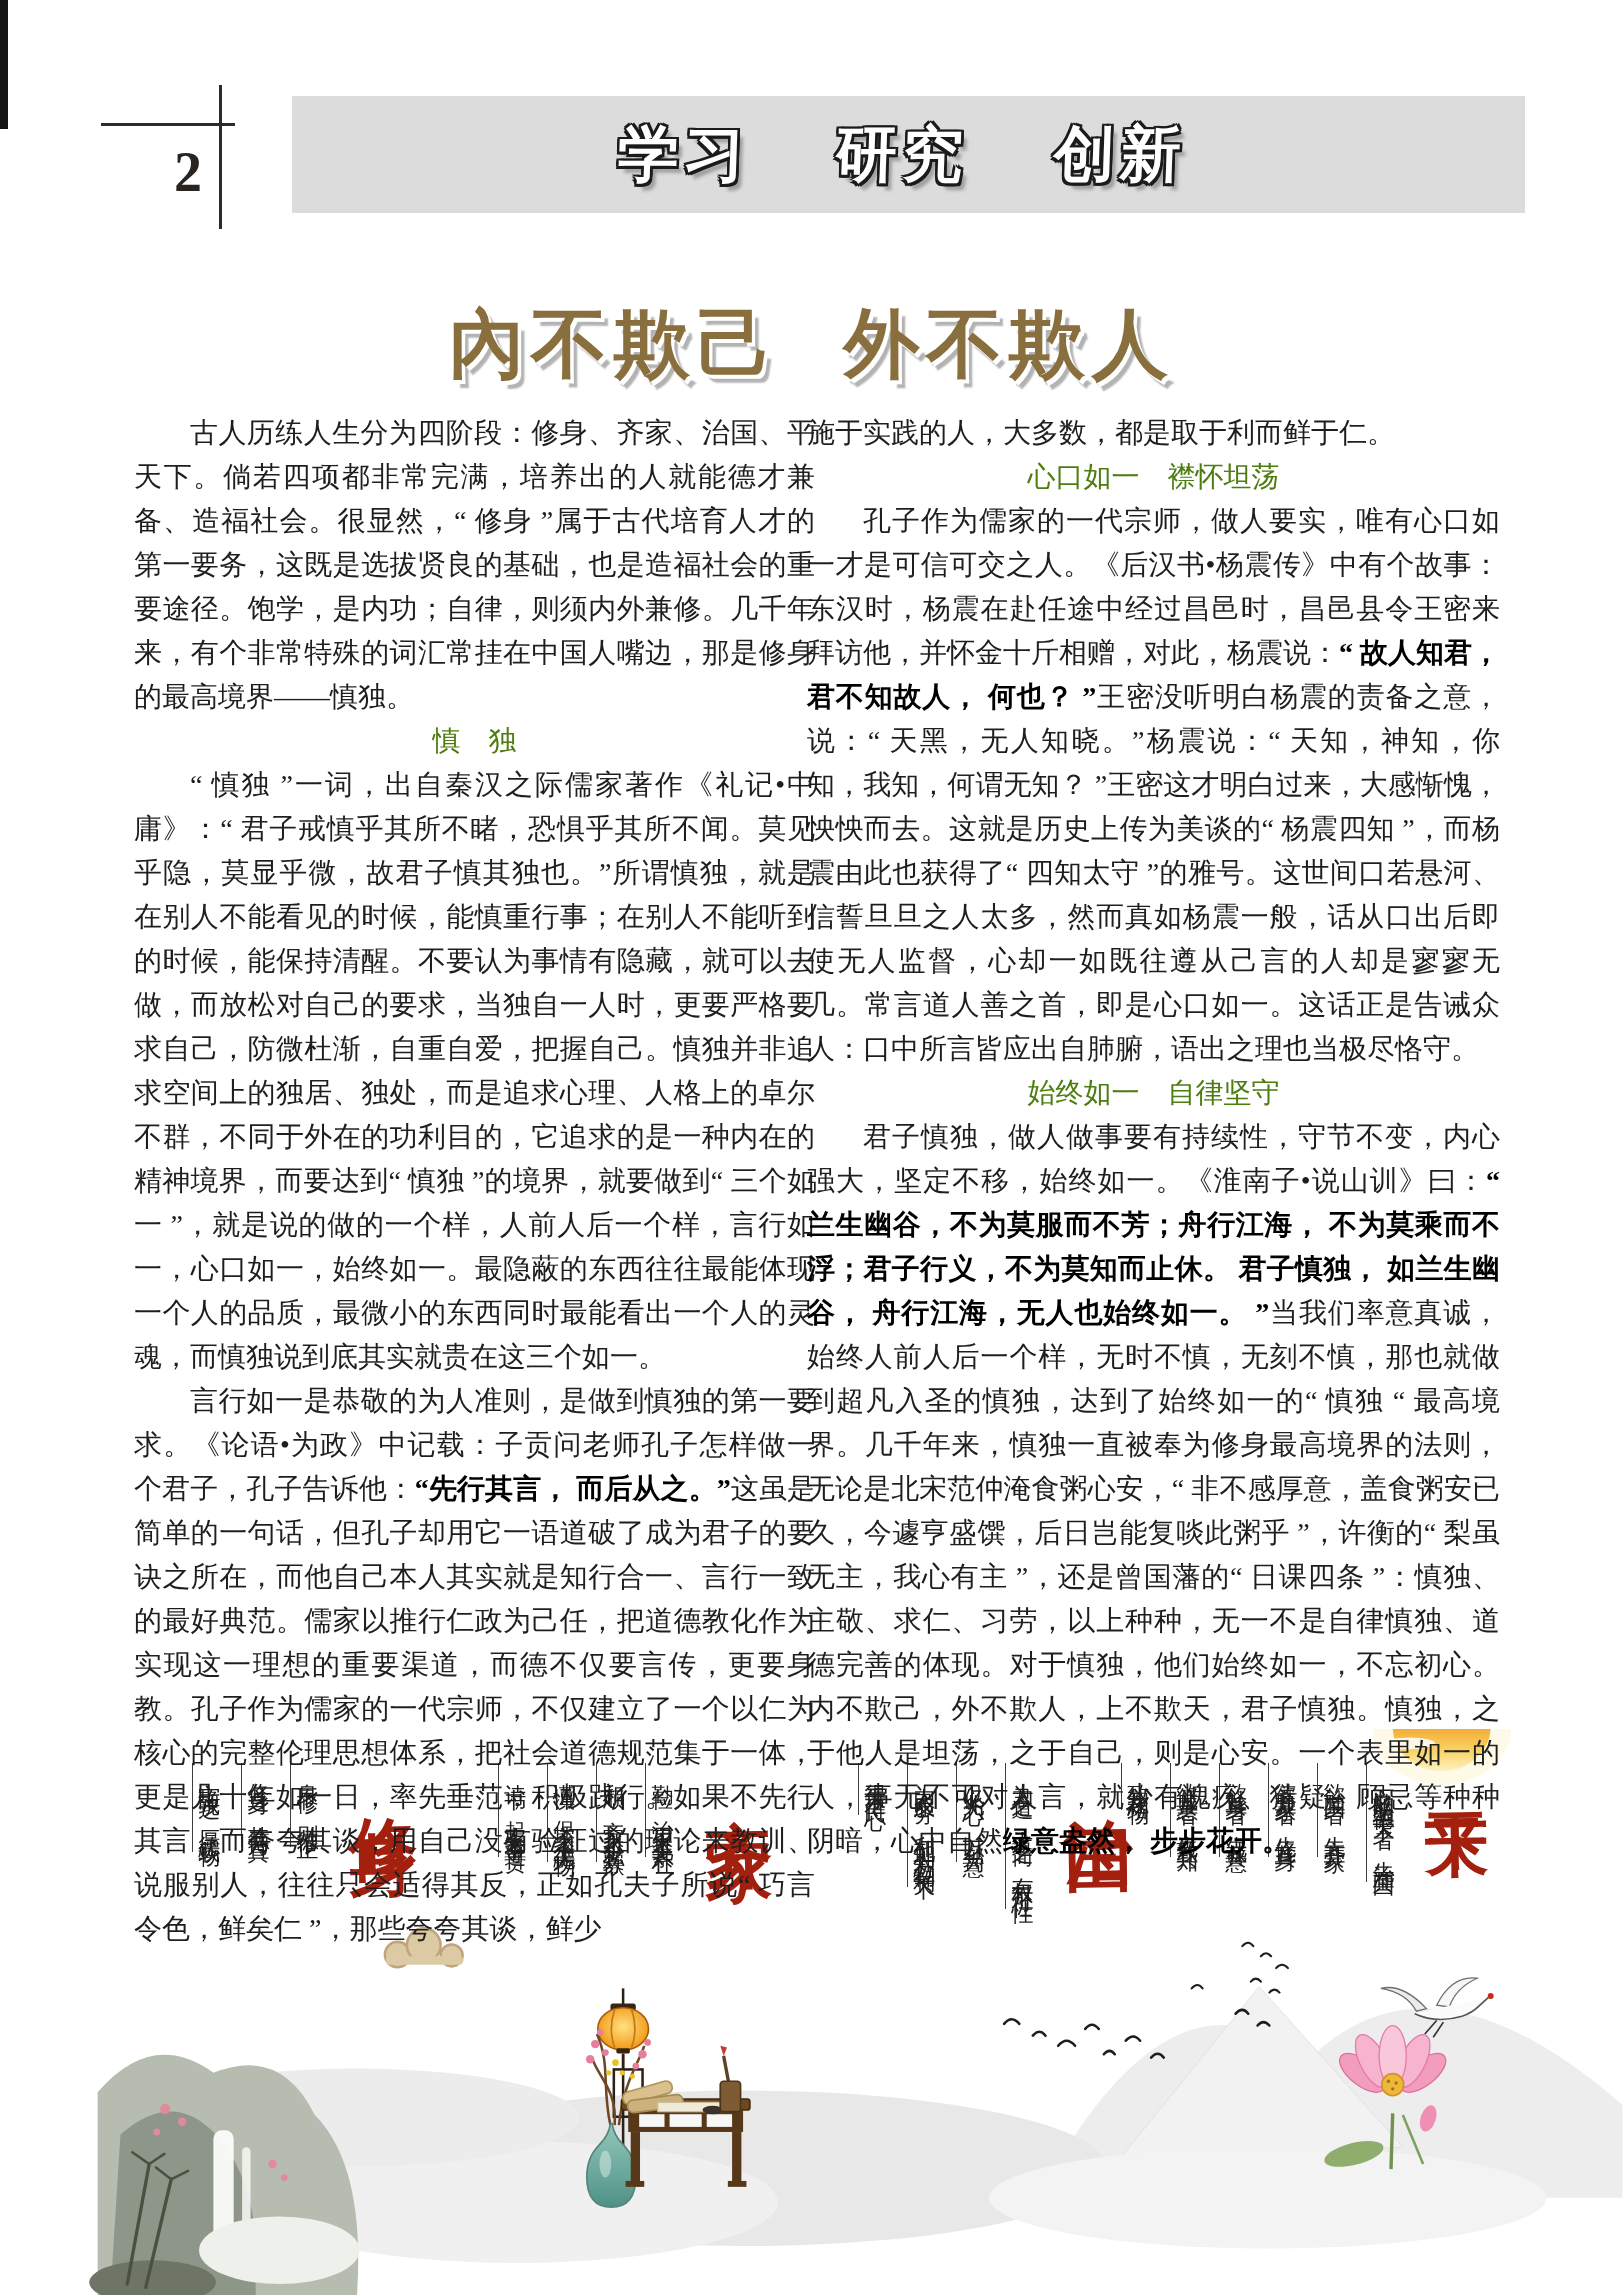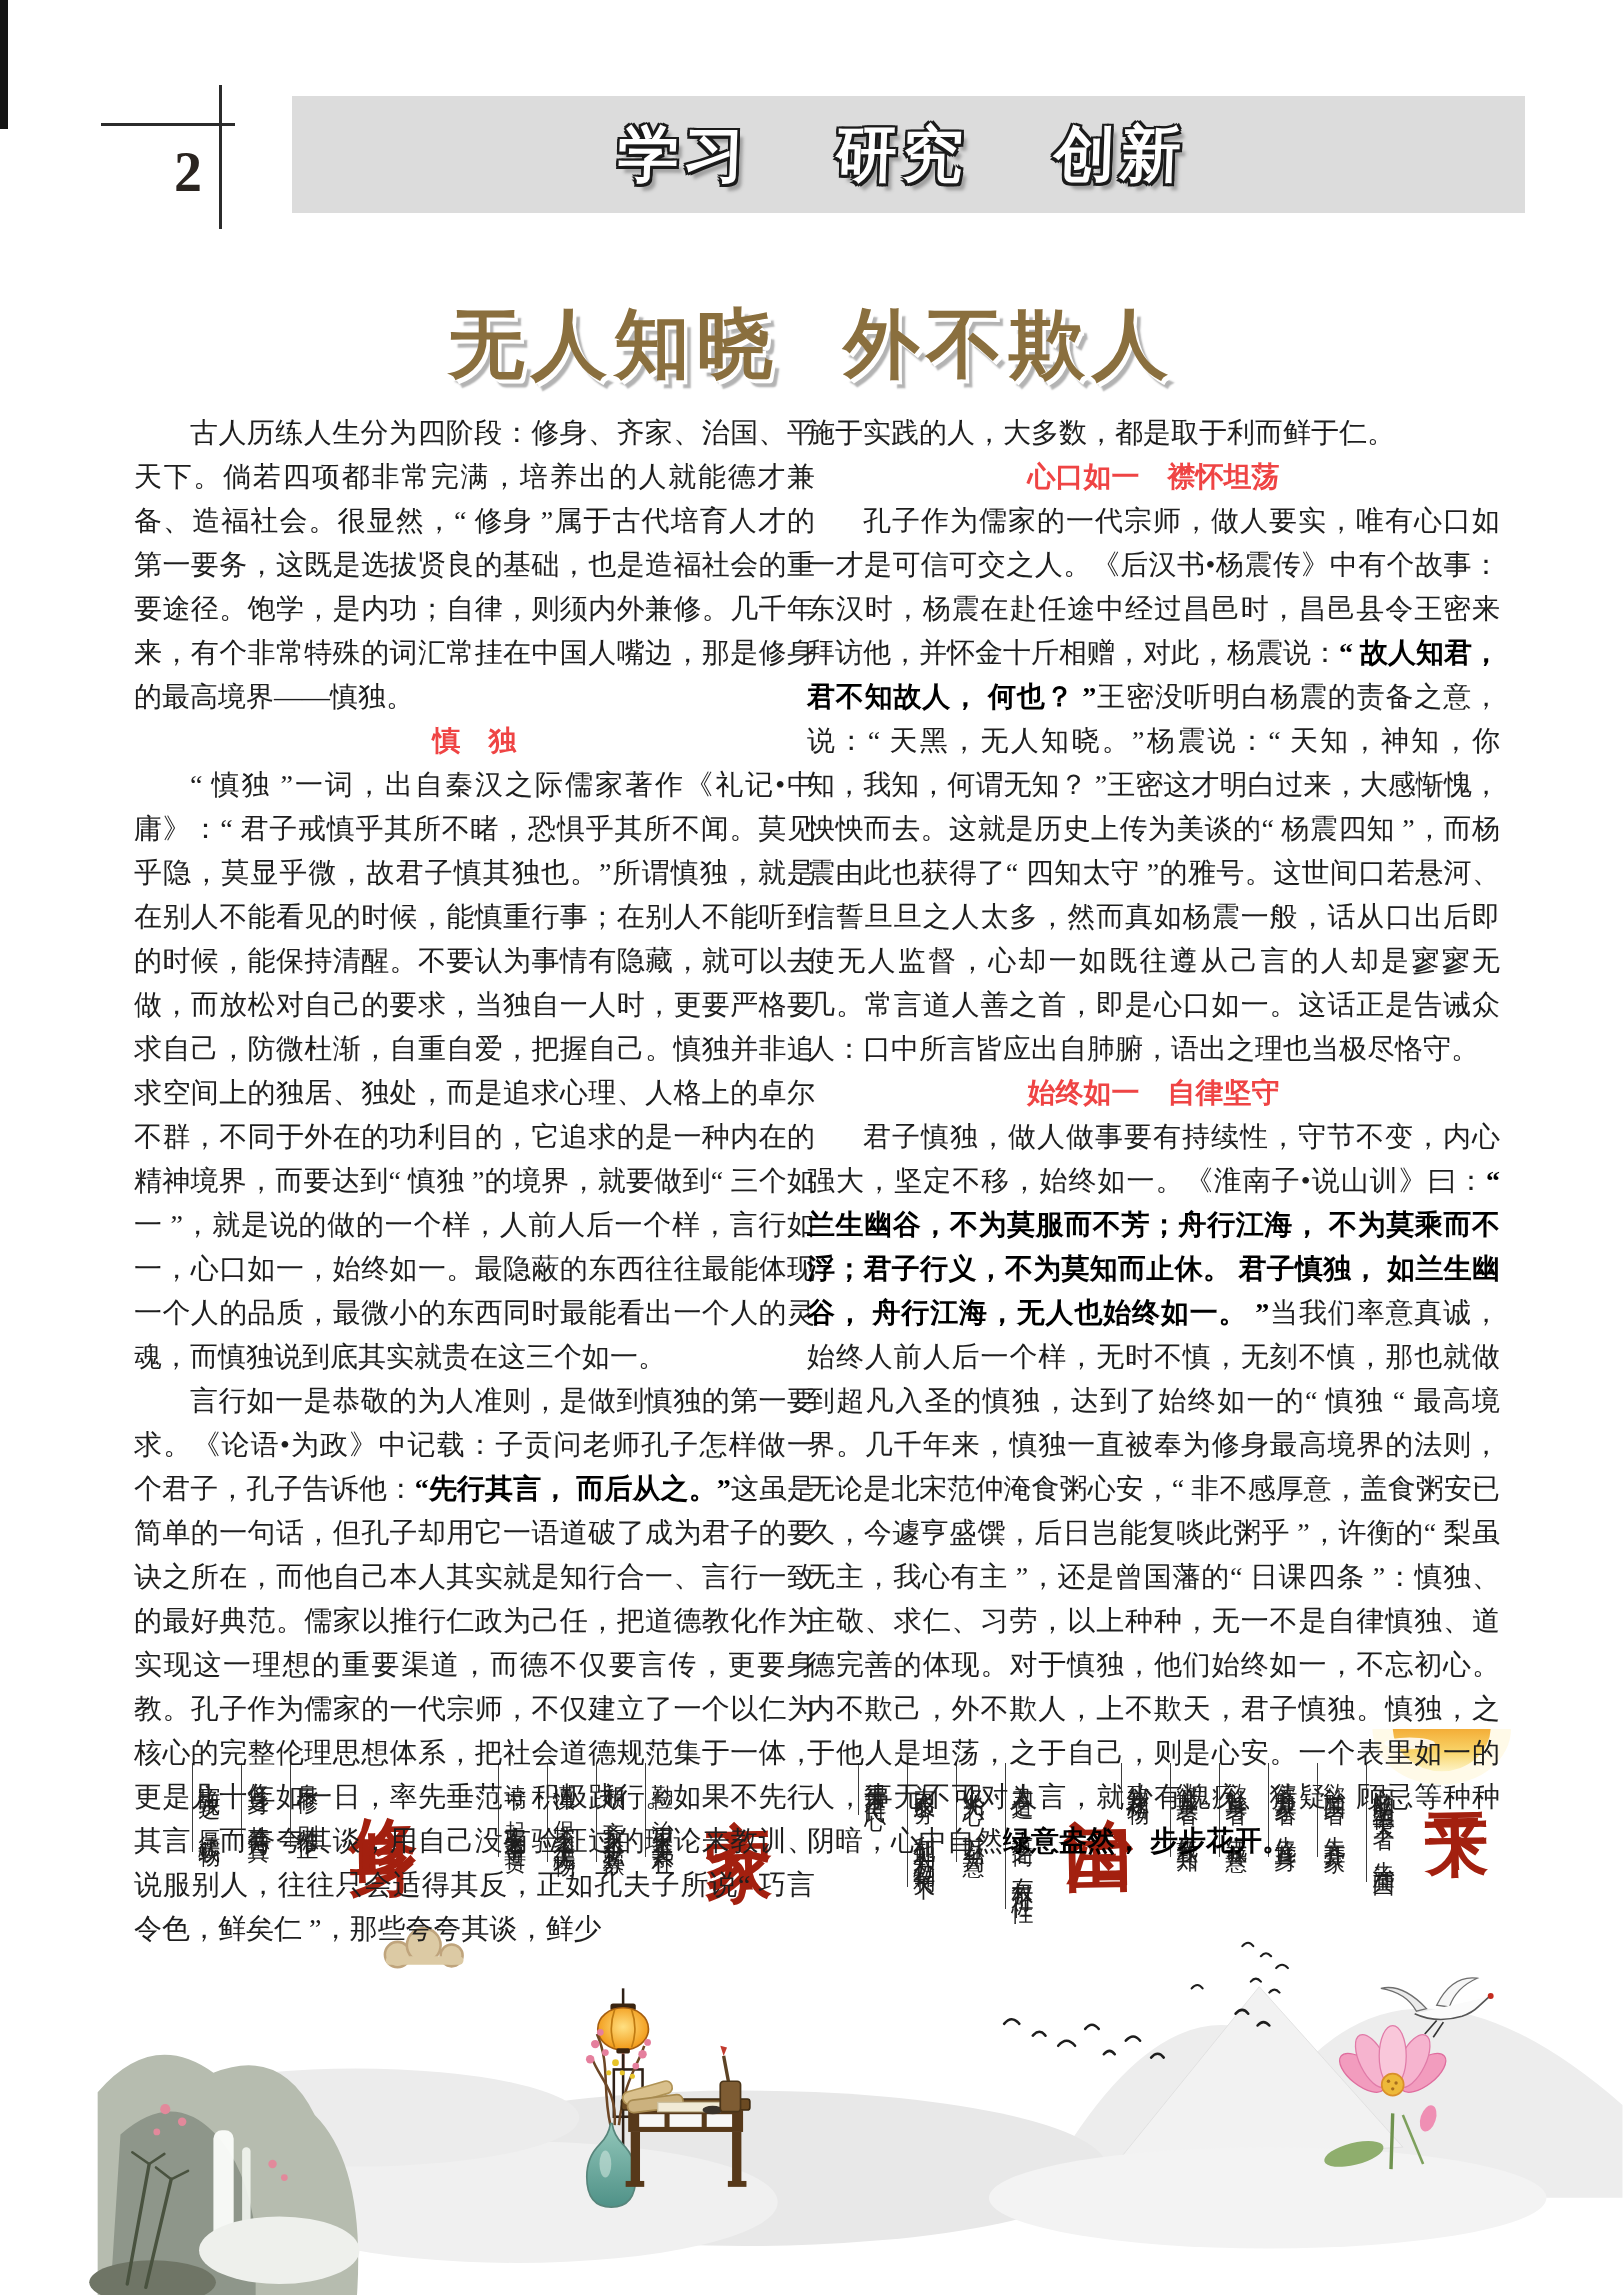--- a/index.html
+++ b/index.html
@@ -31,21 +31,21 @@
     color:#8a6f3e;letter-spacing:6.8px;text-shadow:3.4px 4.2px 0 #ffffff,6.8px 7.6px 1.7px #b3b3b3;}
   .main-title .t2{margin-left:64px;}
   
   .col{position:absolute;top:411px;font-size:28px;line-height:44px;color:#1e1e1e;
     text-align:justify;z-index:3;}
   .col-left{left:134px;width:681px;}
   .col-right{left:807px;width:693px;}
   .para{margin:0;}
   .para.ind{text-indent:2em;}
   .para b{font-weight:700;color:#000000;font-family:Liberation Serif, serif;}
-  .sec-h{font-weight:700;text-align:center;color:#ef4444;}
+  .sec-h{font-weight:400;text-align:center;color:#4d7c0f;}
   
   .decor-group{position:absolute;top:1763px;height:520px;writing-mode:vertical-rl;
     text-orientation:upright;z-index:2;}
   .decor-title{font-family:"Liberation Serif","DejaVu Serif",serif;height:fit-content;
     font-size:68px;line-height:1.02;font-weight:700;letter-spacing:13.5px;margin-left:18.6px;
     transform:rotate(-1deg);}
   .decor-group.g4 .decor-title{font-size:63px;letter-spacing:5px;}
   .decor-col{font-size:22px;letter-spacing:5px;color:#1c1c1c;height:fit-content;
     border-left:1.7px solid #3d3d3d;padding:3.4px 7.6px 18.6px 4.2px;margin-right:11px;
     font-family:"Liberation Serif","DejaVu Serif",serif;line-height:1.15;}
@@ -63,21 +63,21 @@
 
   <div class="header-bar">
     <div class="header-words">
       <span class="hdr-word">学习</span>
       <span class="hdr-word">研究</span>
       <span class="hdr-word">创新</span>
     </div>
   </div>
 
   <div class="main-title">
-    <span class="t1">无人知晓</span><span class="t2">外不欺人</span>
+    <span class="t1">內不欺己</span><span class="t2">外不欺人</span>
   </div>
 
   <div class="col col-left" id="col-left">
       <p class="para ind"><span>古人历练人生分为四阶段：修身、齐家、治国、平天下。倘若四项都非常完满，培养出的人就能德才兼备、造福社会。很显然，“ 修身 ”属于古代培育人才的第一要务，这既是选拔贤良的基础，也是造福社会的重要途径。饱学，是内功；自律，则须内外兼修。几千年来，有个非常特殊的词汇常挂在中国人嘴边，那是修身的最高境界——慎独。</span></p>
       <div class="sec-h">慎　独</div>
       <p class="para ind"><span>“ 慎独 ”一词，出自秦汉之际儒家著作《礼记•中庸》：“ 君子戒慎乎其所不睹，恐惧乎其所不闻。莫见乎隐，莫显乎微，故君子慎其独也。”所谓慎独，就是在别人不能看见的时候，能慎重行事；在别人不能听到的时候，能保持清醒。不要认为事情有隐藏，就可以去做，而放松对自己的要求，当独自一人时，更要严格要求自己，防微杜渐，自重自爱，把握自己。慎独并非追求空间上的独居、独处，而是追求心理、人格上的卓尔不群，不同于外在的功利目的，它追求的是一种内在的精神境界，而要达到“ 慎独 ”的境界，就要做到“ 三个如一 ”，就是说的做的一个样，人前人后一个样，言行如一，心口如一，始终如一。最隐蔽的东西往往最能体现一个人的品质，最微小的东西同时最能看出一个人的灵魂，而慎独说到底其实就贵在这三个如一。</span></p>
       <p class="para ind"><span>言行如一是恭敬的为人准则，是做到慎独的第一要求。《论语•为政》中记载：子贡问老师孔子怎样做一个君子，孔子告诉他：</span><b>“先行其言， 而后从之。”</b><span>这虽是简单的一句话，但孔子却用它一语道破了成为君子的要诀之所在，而他自己本人其实就是知行合一、言行一致的最好典范。儒家以推行仁政为己任，把道德教化作为实现这一理想的重要渠道，而德不仅要言传，更要身教。孔子作为儒家的一代宗师，不仅建立了一个以仁为核心的完整伦理思想体系，把社会道德规范集于一体，更是几十年如一日，率先垂范，积极践行。如果不先行其言，而夸夸其谈，用自己没有验证过的理论来教训、说服别人，往往只会适得其反，正如孔夫子所说“ 巧言令色，鲜矣仁 ”，那些夸夸其谈，鲜少</span></p>
     </div>
   <div class="col col-right" id="col-right">
       <p class="para"><span>施于实践的人，大多数，都是取于利而鲜于仁。</span></p>

